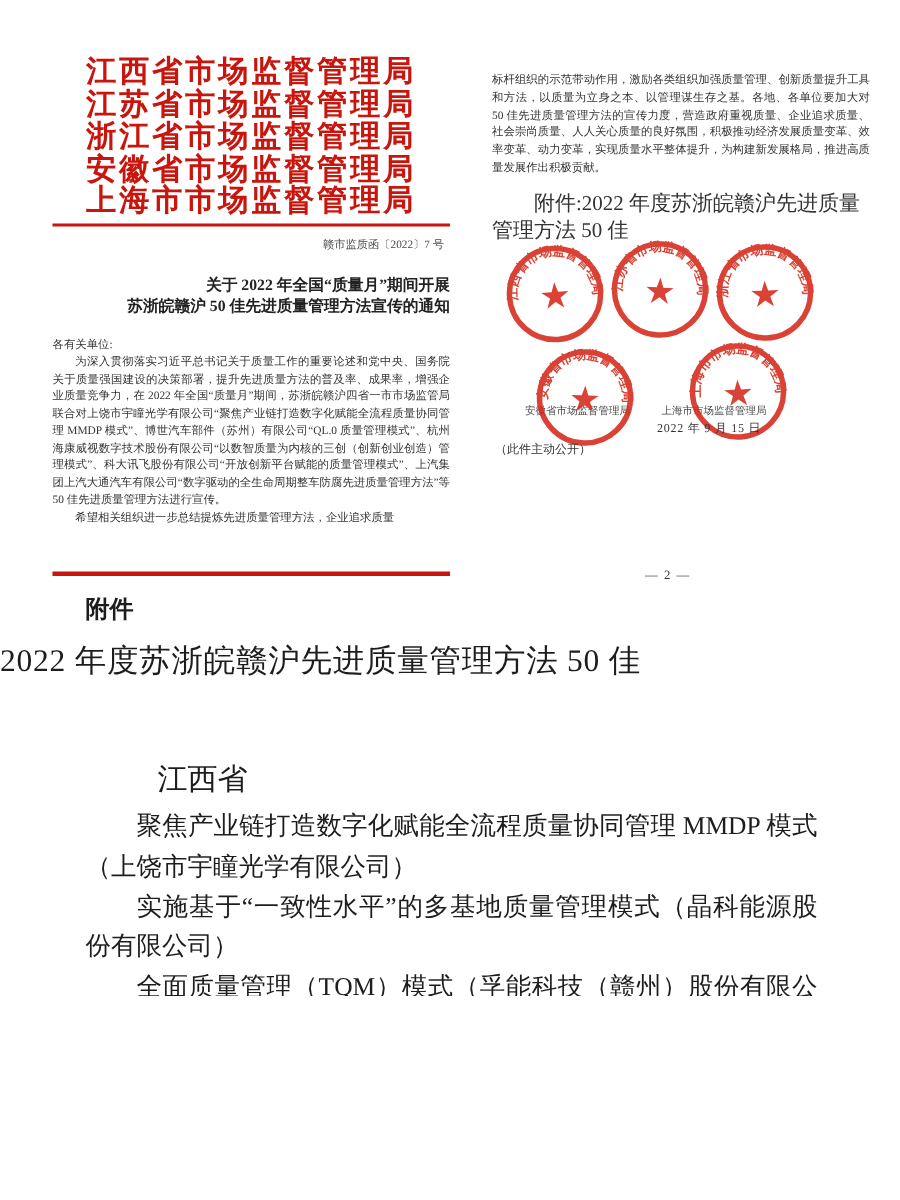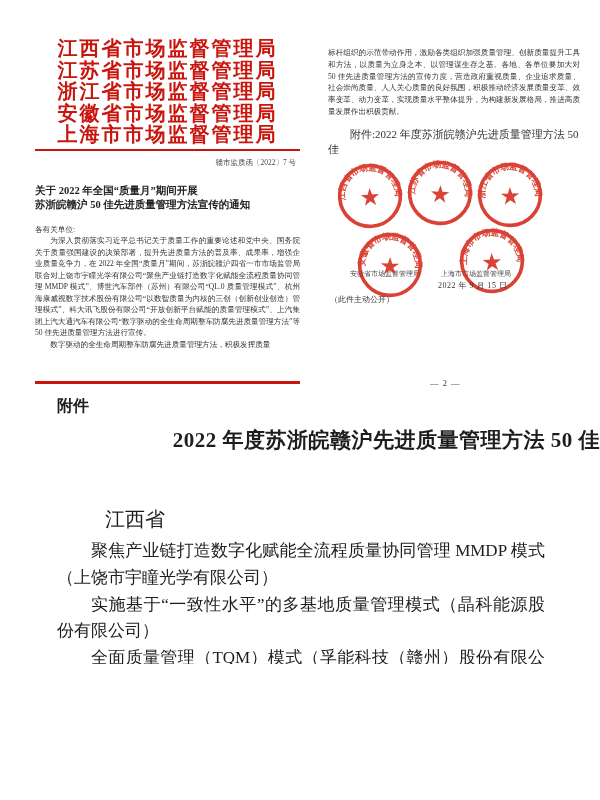--- a/index.html
+++ b/index.html
@@ -6,50 +6,50 @@
   html,body { background:#ffffff; }
   body { font-family:"Liberation Serif","DejaVu Serif",serif; }
   .canvas { position:relative; width:600px; height:664px; background:#ffffff; overflow:hidden; margin:0 auto; }
 
   
   .page1 { position:absolute; left:35px; top:28px; width:265px; height:362px; }
   .p1-header { padding-top:10px; text-align:center; font-weight:bold;
                font-size:20px; line-height:21.5px; letter-spacing:2px; }
   .p1-rule { height:2px; margin-top:3px; }
   .p1-docnum { text-align:right; font-size:7.5px; color:#4a4a4a; margin-top:7px; padding-right:4px; }
-  .p1-title { margin-top:16px; text-align:left; font-weight:bold; font-size:10.5px;
+  .p1-title { margin-top:16px; text-align:right; font-weight:bold; font-size:10.5px;
               line-height:14.5px; color:#222; }
   .p1-body { margin-top:11px; font-size:7.6px; line-height:11.55px; text-align:justify; color:#333; }
   .p1-body .indent { text-indent:2em; }
   .p1-rule-bottom { position:absolute; left:0; right:0; top:353px; height:2.5px; }
 
   
   .page2 { position:absolute; left:328px; top:28px; width:252px; height:362px; }
   .p2-body { padding-top:19px; font-size:7.6px; line-height:11.8px; text-align:justify; color:#333; }
-  .p2-attach { margin-top:9px; font-size:11px; text-indent:2em; color:#333; }
+  .p2-attach { margin-top:9px; font-size:14px; text-indent:2em; color:#333; }
   .seal-area { position:absolute; left:0; top:0; width:252px; height:362px; }
   .underlay { position:absolute; font-size:7px; color:#4a4a4a; white-space:nowrap; z-index:1; }
   .u1 { left:0; top:169px; width:252px; letter-spacing:0; }
   .u2 { left:22px; top:241px; }
   .seal { position:absolute; width:66px; height:66px; z-index:2; opacity:0.88; }
   .seal svg { display:block; }
   .s1 { left:9px;  top:135px; transform:rotate(-4deg); }
   .s2 { left:79px; top:132px; transform:rotate(3deg); }
   .s3 { left:149px; top:134px; transform:rotate(-2deg); }
   .s4 { left:29px; top:204px; transform:rotate(2deg); }
   .s5 { left:131px; top:200px; transform:rotate(-3deg); }
   .p2-date { position:absolute; left:110px; top:252px; font-size:8px; color:#3a3333; z-index:3; letter-spacing:0.5px; }
   .p2-disclosure { position:absolute; left:2px; top:266px; font-size:8px; color:#333; z-index:3; }
   .page-number { position:absolute; left:430px; top:378px; font-size:8.5px; letter-spacing:1px; color:#333; }
 
   
   .attach-page { position:absolute; left:0; top:396px; width:600px; color:#1d1d1d; }
   .att-label { margin-left:57px; font-size:16px; font-weight:bold;
                font-family:Liberation Mono, monospace; }
-  .att-title { margin-top:9px; text-align:right; font-size:21px; font-weight:bold; letter-spacing:0.5px; }
+  .att-title { margin-top:9px; text-align:left; font-size:21px; font-weight:normal; letter-spacing:0.5px; }
   .att-section { margin:52px 0 0 105px; font-size:20px; font-weight:normal; }
   .att-list { margin-top:5px; padding:0 55px 0 57px; font-size:17px; line-height:26.8px; text-align:justify; }
   .att-item { text-indent:2em; }
 </style>
 </head>
 <body>
 
 <div class="canvas">
 
   <div class="page1">
@@ -62,21 +62,21 @@
       </div>
     <div class="p1-rule" style="background: rgb(200, 21, 13);"></div>
     <div class="p1-docnum">赣市监质函〔2022〕7 号</div>
     <div class="p1-title">
       <div>关于 2022 年全国“质量月”期间开展</div>
       <div>苏浙皖赣沪 50 佳先进质量管理方法宣传的通知</div>
     </div>
     <div class="p1-body">
       <p>各有关单位:</p>
       <p class="indent">为深入贯彻落实习近平总书记关于质量工作的重要论述和党中央、国务院关于质量强国建设的决策部署，提升先进质量方法的普及率、成果率，增强企业质量竞争力，在 2022 年全国“质量月”期间，苏浙皖赣沪四省一市市场监管局联合对上饶市宇瞳光学有限公司“聚焦产业链打造数字化赋能全流程质量协同管理 MMDP 模式”、博世汽车部件（苏州）有限公司“QL.0 质量管理模式”、杭州海康威视数字技术股份有限公司“以数智质量为内核的三创（创新创业创造）管理模式”、科大讯飞股份有限公司“开放创新平台赋能的质量管理模式”、上汽集团上汽大通汽车有限公司“数字驱动的全生命周期整车防腐先进质量管理方法”等 50 佳先进质量管理方法进行宣传。</p>
-      <p class="indent">数字驱动的全生命周期整车防腐先进质量管理方法，积极发挥质量</p>
+      <p class="indent">希望相关组织进一步总结提炼先进质量管理方法，企业追求质量</p>
     </div>
     <div class="p1-rule-bottom" style="background: rgb(200, 21, 13);"></div>
   </div>
 
   <div class="page2">
     <div class="p2-body">
       <p>标杆组织的示范带动作用，激励各类组织加强质量管理、创新质量提升工具和方法，以质量为立身之本、以管理谋生存之基。各地、各单位要加大对 50 佳先进质量管理方法的宣传力度，营造政府重视质量、企业追求质量、社会崇尚质量、人人关心质量的良好氛围，积极推动经济发展质量变革、效率变革、动力变革，实现质量水平整体提升，为构建新发展格局，推进高质量发展作出积极贡献。</p>
     </div>
     <div class="p2-attach">附件:2022 年度苏浙皖赣沪先进质量管理方法 50 佳</div>
     <div class="seal-area">

